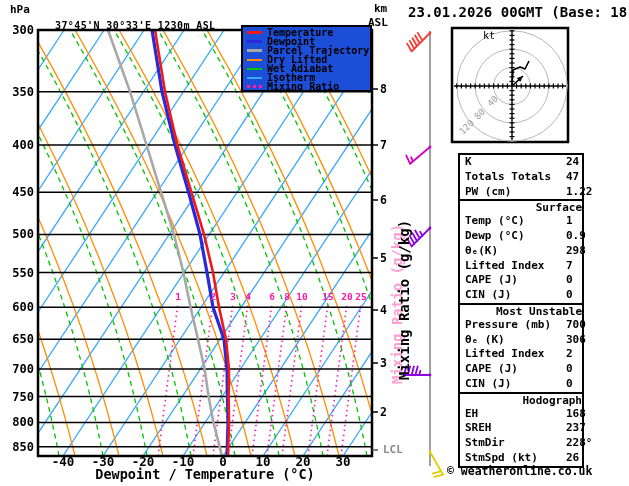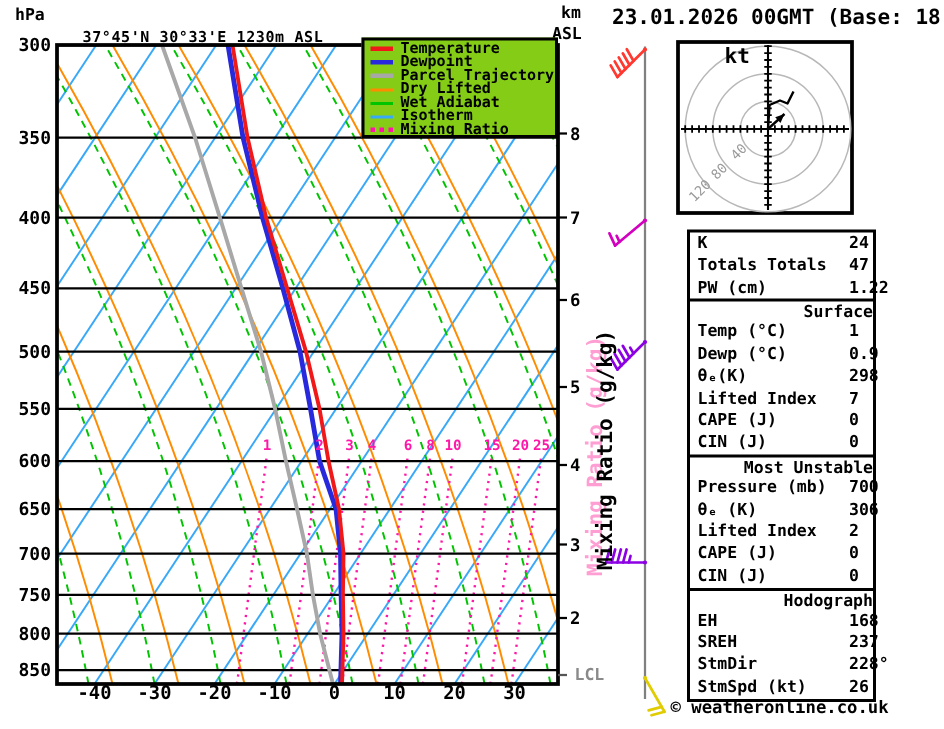--- a/index.html
+++ b/index.html
@@ -6,29 +6,29 @@
   #shot{position:relative;width:629px;height:486px;background:#ffffff;
         font-family:"DejaVu Sans Mono",monospace;color:#000;overflow:hidden;}
   .abs{position:absolute;}
   #chart-svg{position:absolute;left:0;top:0;z-index:1;}
   .hdr{font-weight:700;white-space:nowrap;}
   #hpa-label{left:10px;top:3px;font-size:11px;}
   #main-title{left:55px;top:20px;font-size:10px;letter-spacing:0.4px;}
   #km-label{left:374px;top:2px;font-size:11px;}
   #asl-label{left:368px;top:16px;font-size:11px;}
   #date-title{left:408px;top:4px;font-size:14px;}
-  #kt-label{left:457px;top:30px;font-size:14px;font-weight:700;z-index:4;padding-left:26px;}
+  #kt-label{left:457px;top:30px;font-size:10px;font-weight:400;z-index:4;padding-left:26px;}
   #lcl-label{left:383px;top:443px;font-size:11px;font-weight:700;color:#8a8a8a;z-index:2;}
   #xaxis-title{left:38px;top:466px;width:334px;text-align:center;font-size:13.5px;font-weight:700;z-index:2;}
   #footer{left:447px;top:464px;font-size:11.5px;font-weight:700;z-index:4;}
   .vlabel{white-space:nowrap;font-size:14px;font-weight:700;transform:translate(-50%,-50%) rotate(-90deg);}
   #mix-vlabel{left:404px;top:300px;z-index:3;}
   #mix-vlabel-pink{left:397px;top:304px;color:#ff9ed2;z-index:2;}
   
-  #legend{left:241px;top:25px;width:131px;height:67px;background:#84cc16;border:2px solid #000;
+  #legend{left:241px;top:25px;width:131px;height:67px;background:#1d4ed8;border:2px solid #000;
           box-sizing:border-box;padding:1px 0 0 4px;z-index:3;}
   .lrow{display:flex;align-items:center;height:9px;}
   .sw{width:15px;height:0;flex:0 0 15px;margin-right:5px;}
   .ltext{font-size:10px;font-weight:700;white-space:nowrap;}
   
   #stats-table{left:458px;top:153px;width:126px;height:315px;border:2px solid #000;
                box-sizing:border-box;background:#fff;z-index:3;}
   .trow{position:relative;height:14.81px;line-height:14.8px;font-size:11px;font-weight:700;
         padding-left:5px;white-space:nowrap;box-sizing:border-box;}
   .trow .tv{position:absolute;left:106px;top:0;}
@@ -276,20 +276,21 @@
 
   <div class="abs hdr" id="hpa-label">hPa</div>
   <div class="abs hdr" id="main-title">37°45'N 30°33'E 1230m ASL</div>
   <div class="abs hdr" id="km-label">km</div>
   <div class="abs hdr" id="asl-label">ASL</div>
   <div class="abs hdr" id="date-title">23.01.2026 00GMT (Base: 18)</div>
   <div class="abs" id="kt-label">kt</div>
   <div class="abs" id="lcl-label">LCL</div>
   <div class="abs vlabel" id="mix-vlabel-pink">Mixing Ratio (g/kg)</div>
   <div class="abs vlabel" id="mix-vlabel">Mixing Ratio (g/kg)</div>
+  <div class="abs" id="xaxis-title">Dewpoint / Temperature (°C)</div>
   <div class="abs" id="footer">© weatheronline.co.uk</div>
 
   <div class="abs" id="legend">
     <div class="lrow">
         <span class="sw" style="border-top: 3px solid rgb(240, 24, 24);"></span>
         <span class="ltext">Temperature</span>
       </div>
     <div class="lrow">
         <span class="sw" style="border-top: 3px solid rgb(40, 40, 220);"></span>
         <span class="ltext">Dewpoint</span>

